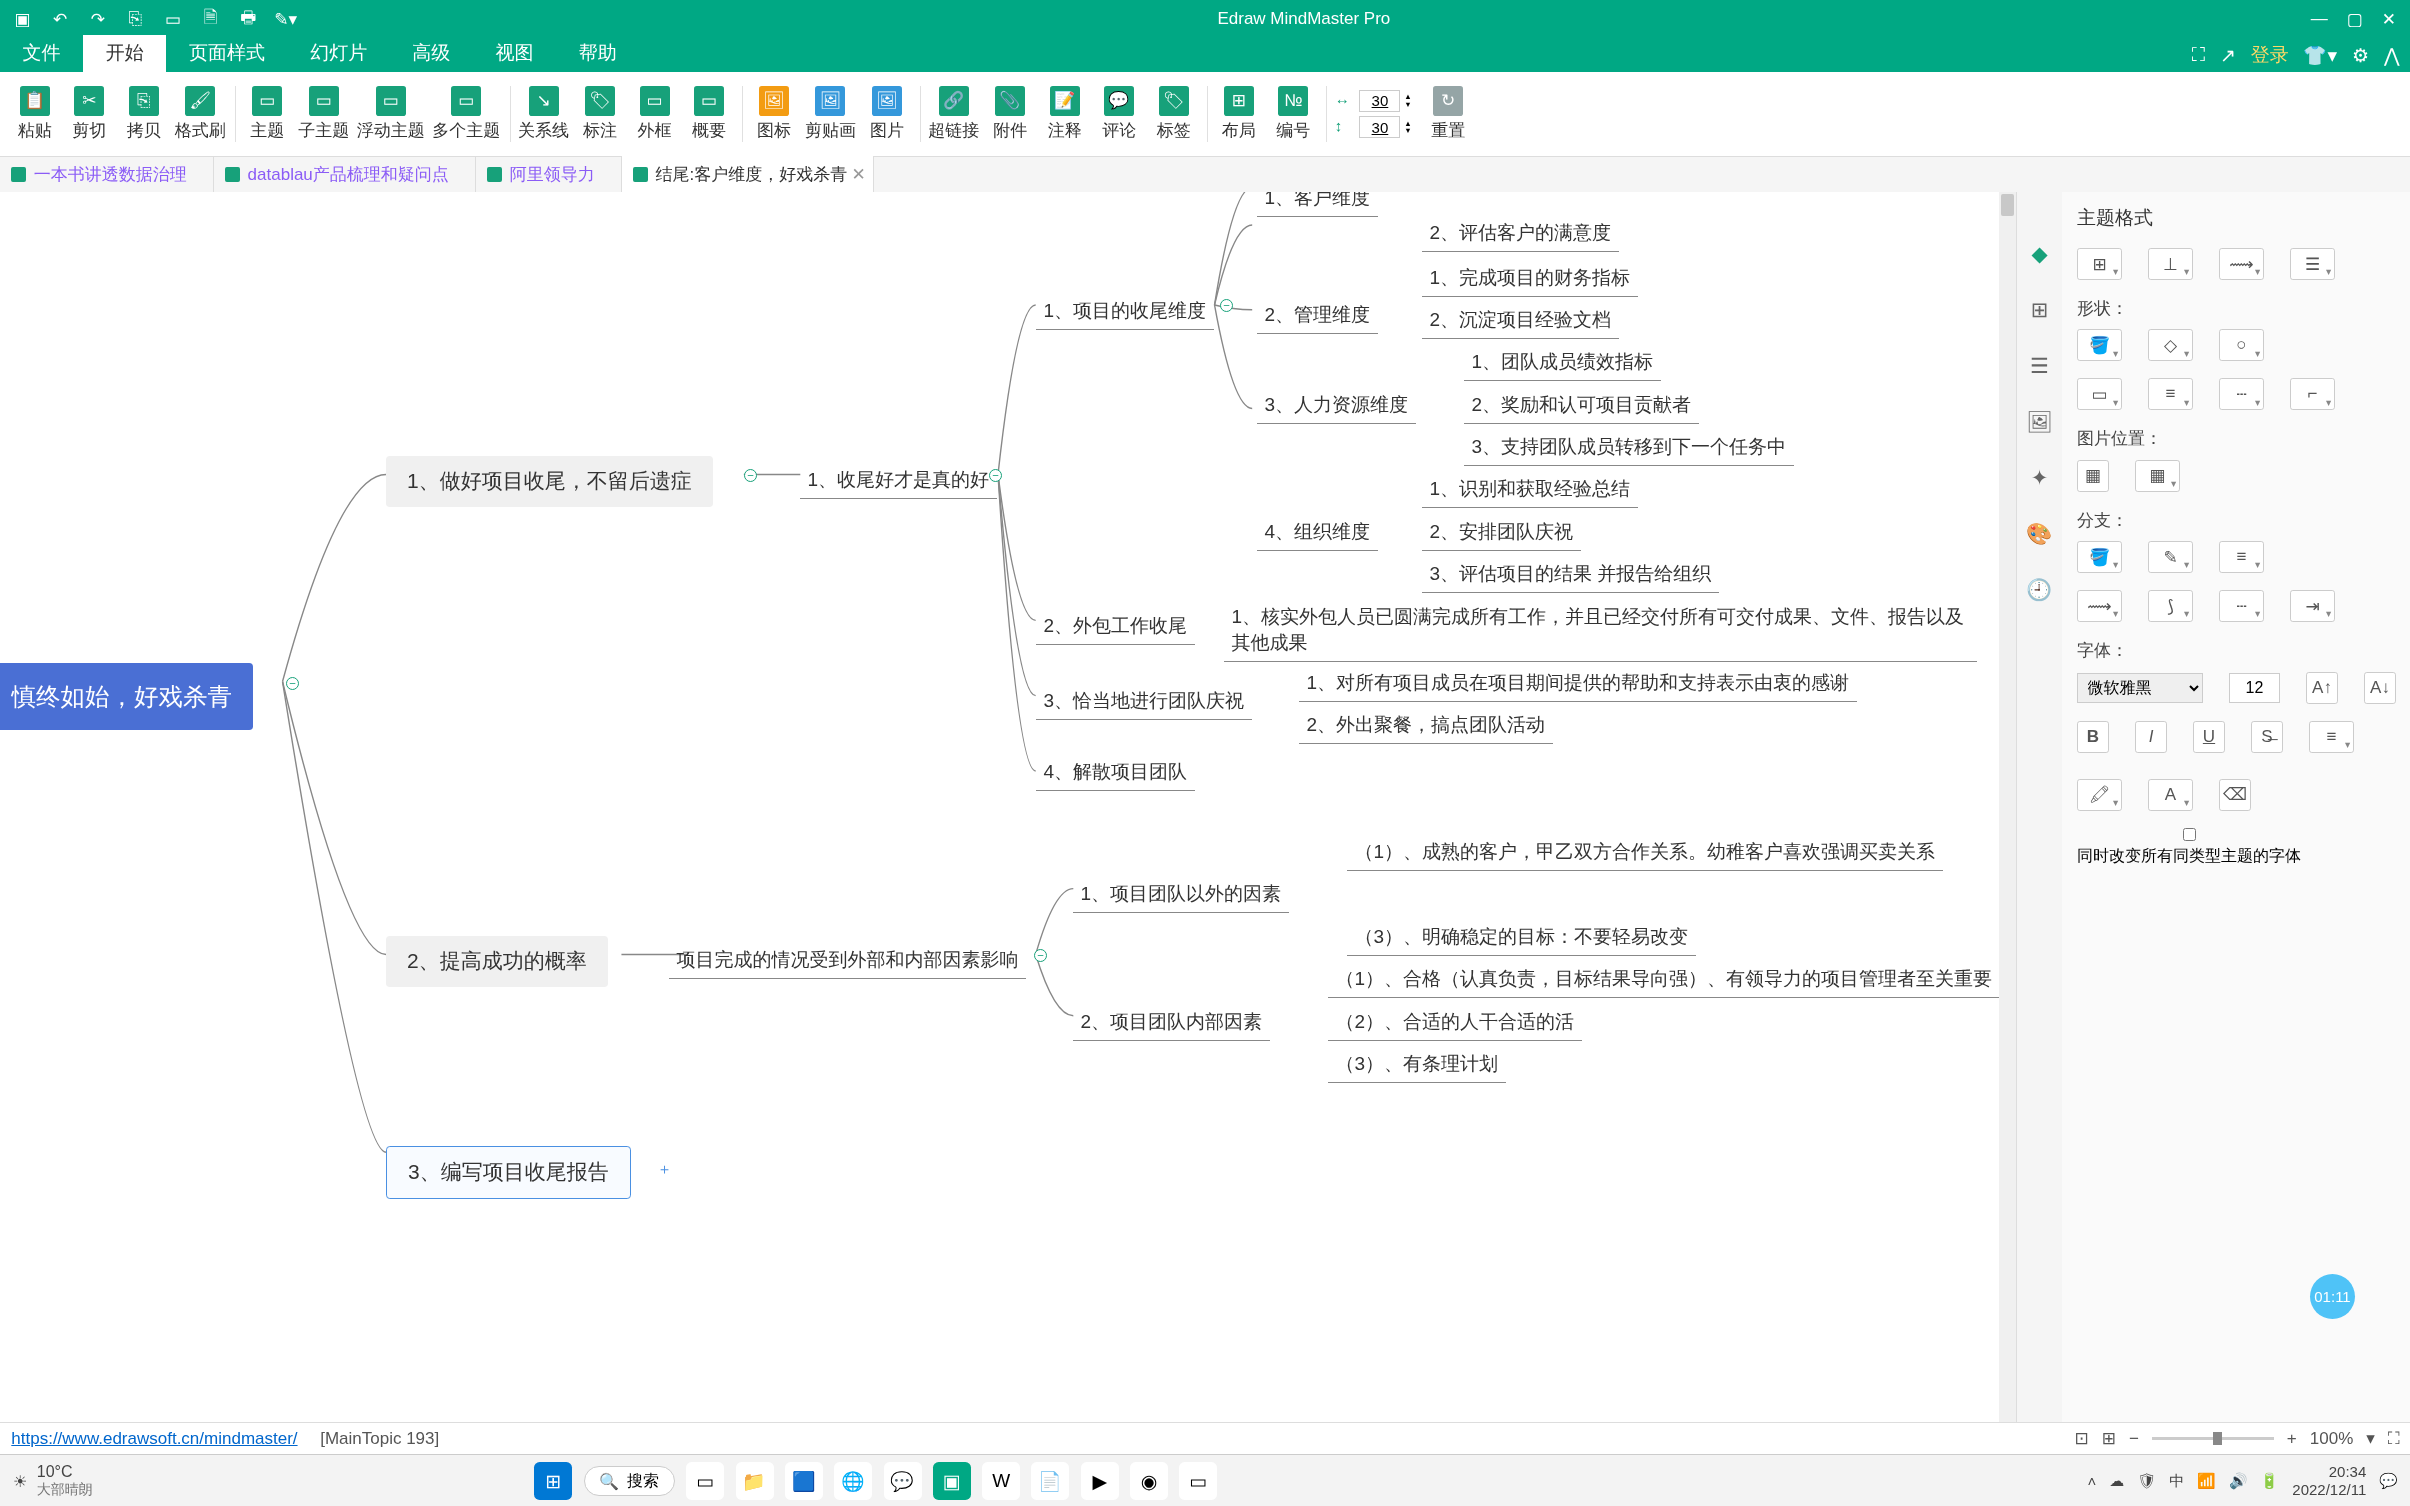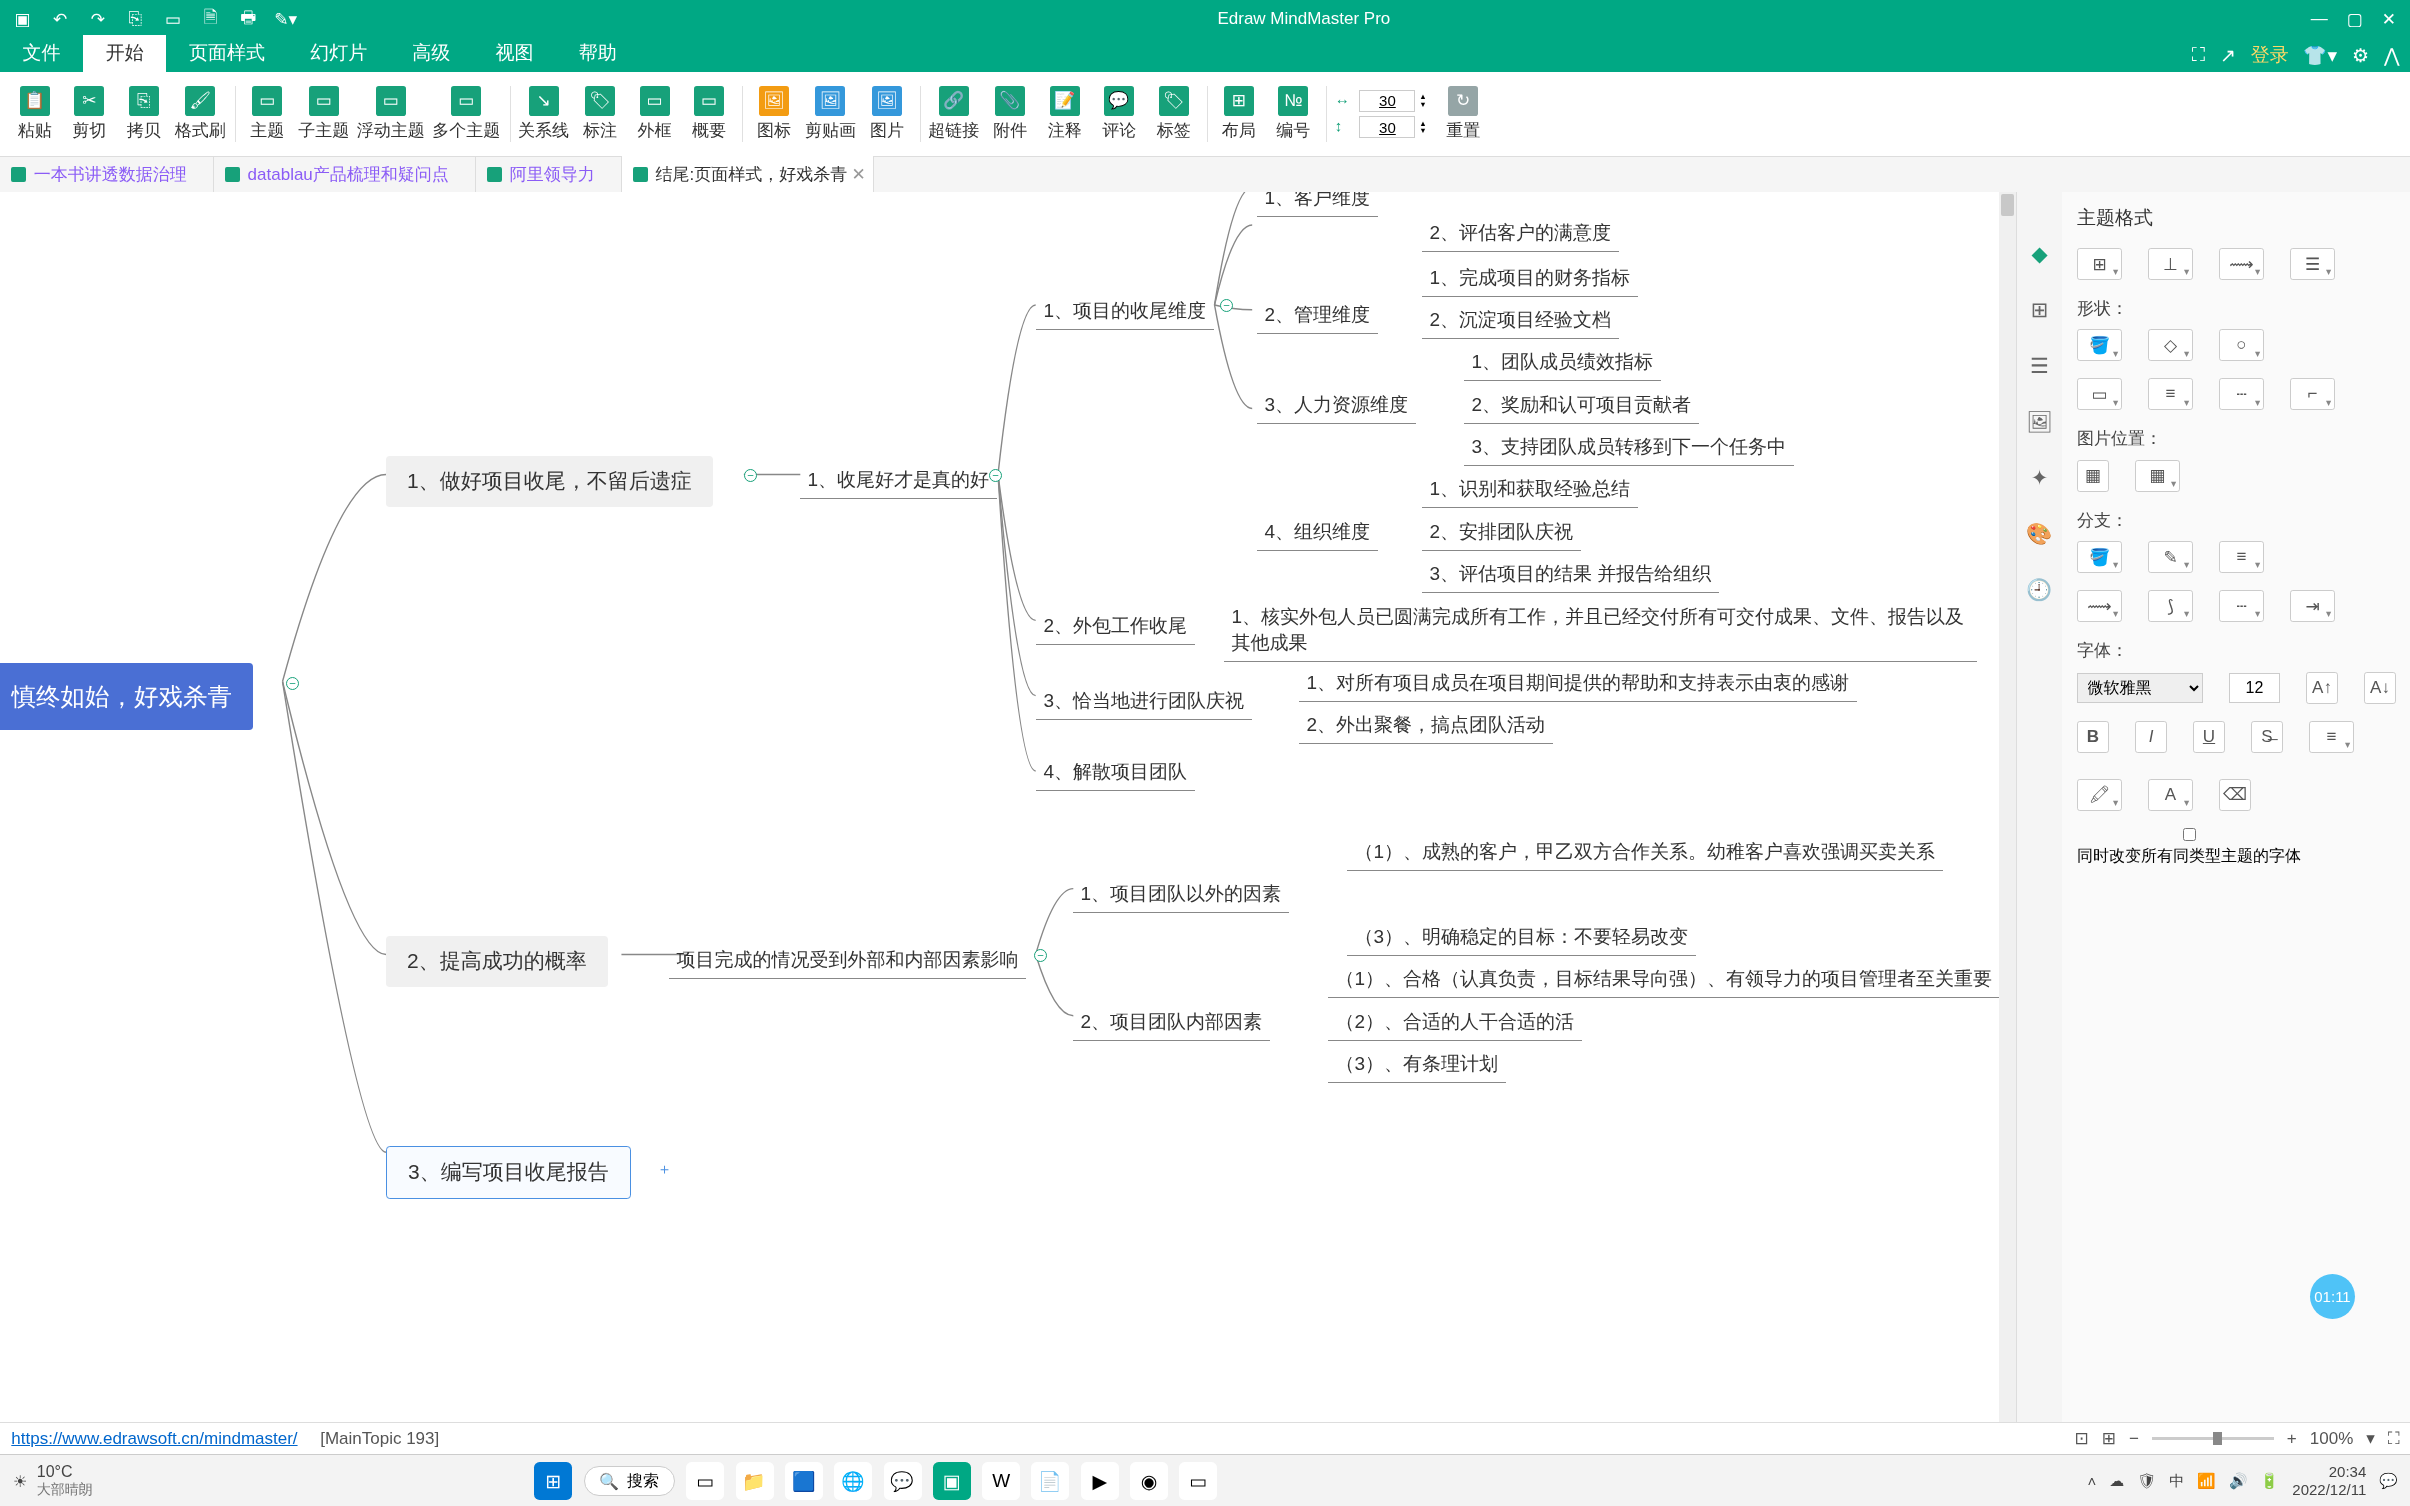--- a/index.html
+++ b/index.html
@@ -24,21 +24,21 @@
 .ribbon-group { display: flex; gap: 7.5px; padding-right: 9.4px; border-right: 0.9px solid #e0e0e0; }
 .ribbon-btn { display: flex; flex-direction: column; align-items: center; gap: 3.8px; min-width: 47px; cursor: pointer; }
 .ribbon-btn .icon { width: 30px; height: 30px; background: #17a17a; border-radius: 2.8px; display: flex; align-items: center; justify-content: center; color: #fff; font-size: 17px; }
 .ribbon-btn .icon.orange { background: #f39c12; }
 .ribbon-btn .icon.blue { background: #3498db; }
 .ribbon-btn .icon.gray { background: #95a5a6; }
 .ribbon-btn .label { font-size: 17px; color: #333; }
 .ribbon-steppers { display: flex; flex-direction: column; gap: 3.8px; }
 .stepper { display: flex; align-items: center; gap: 3.8px; }
 .stepper .icon-small { width: 21px; height: 21px; color: #17a17a; }
-.stepper input { width: 56px; height: 22.6px; font-size: 15px; text-align: center; border: 0.9px solid #ccc; text-decoration: underline; }
+.stepper input { width: 41px; height: 22.6px; font-size: 15px; text-align: center; border: 0.9px solid #ccc; text-decoration: underline; }
 .stepper .spin { width: 13px; display:flex; flex-direction:column; font-size:7.5px; line-height:1; }
 
 
 .doc-tabs { height: 36px; background: #f5f5f5; border-bottom: 0.9px solid #ddd; display: flex; align-items: center; }
 .doc-tab { padding: 7.5px 26px 7.5px 11.3px; border-right: 0.9px solid #ddd; font-size: 17px; color: #8b5cf6; display: flex; align-items: center; gap: 7.5px; cursor: pointer; position: relative; }
 .doc-tab.active { background: #fff; color: #333; }
 .doc-tab .tab-icon { width: 15px; height: 15px; background: #17a17a; border-radius: 1.9px; }
 .doc-tab .close { position: absolute; right: 7.5px; color: #999; }
 
 
@@ -269,21 +269,21 @@
   <div class="doc-tab">
       <span class="tab-icon"></span>
       <span>datablau产品梳理和疑问点</span>
     </div>
   <div class="doc-tab">
       <span class="tab-icon"></span>
       <span>阿里领导力</span>
     </div>
   <div class="doc-tab active">
       <span class="tab-icon"></span>
-      <span>结尾:页面样式，好戏杀青</span>
+      <span>结尾:客户维度，好戏杀青</span>
       <span class="close">✕</span>
     </div>
 </div>
 
 <div class="main">
   <div class="canvas-wrap">
     <svg class="connector" width="1996" height="1205" viewBox="0 0 2120 1280">
       <g stroke="#888" stroke-width="1.5" fill="none">
         <path d="M 300 520 Q 360 300 410 300"></path>
         <path d="M 300 520 Q 370 810 410 810"></path>

